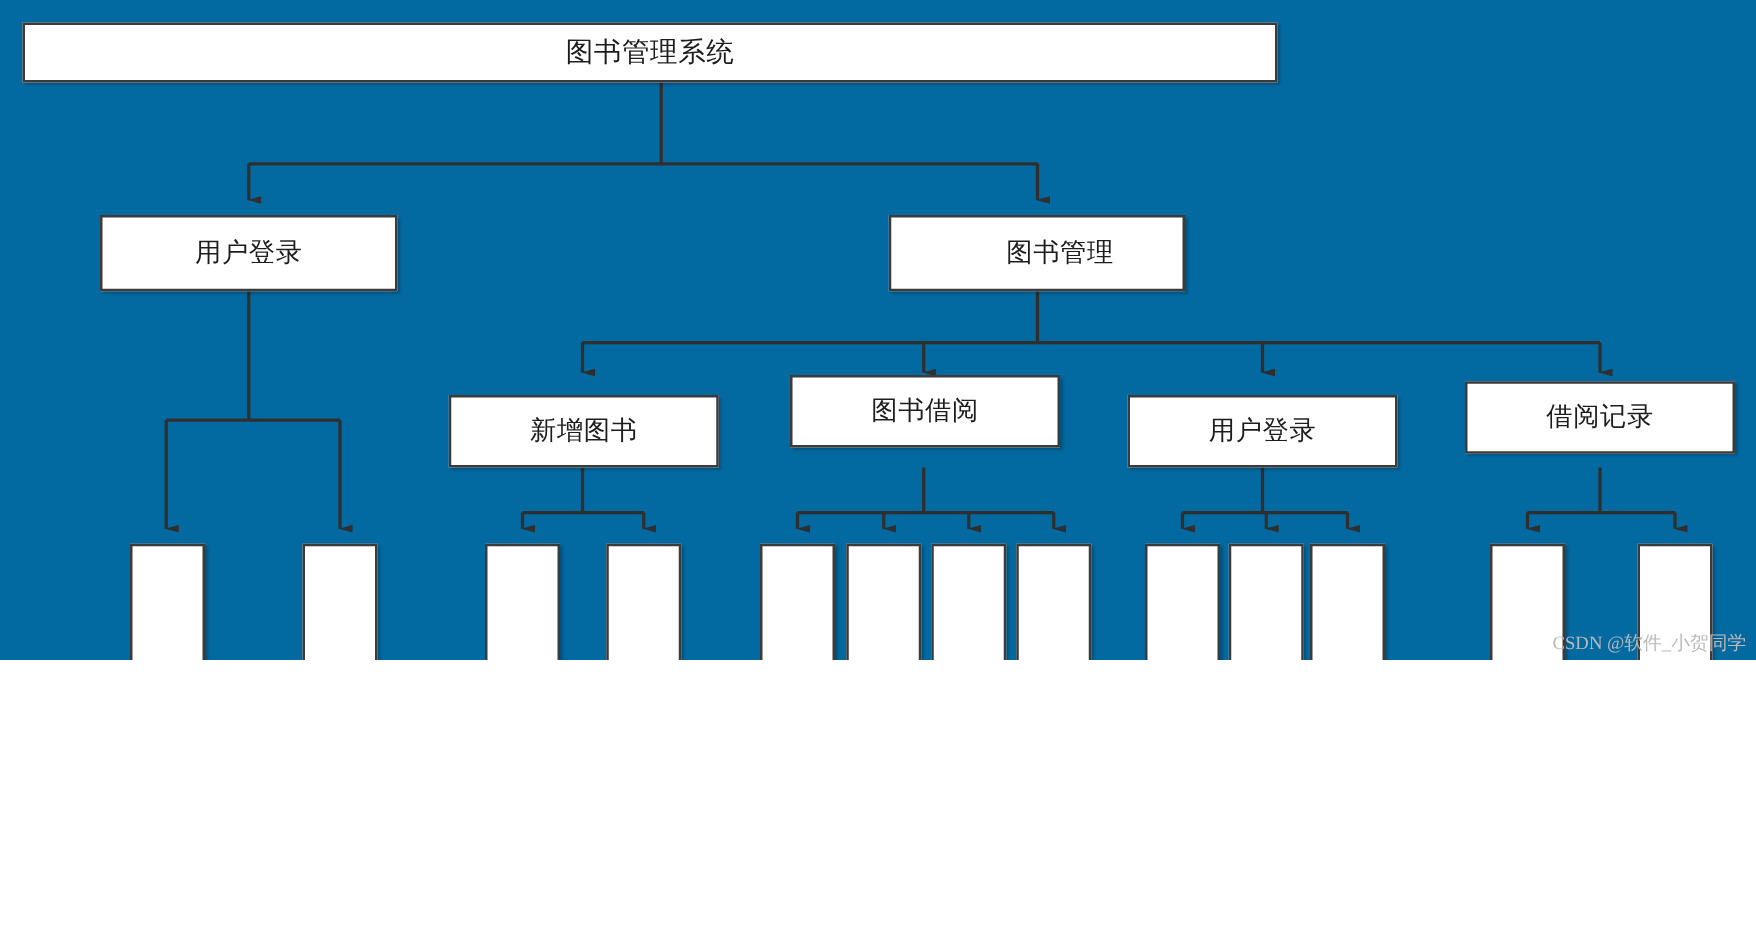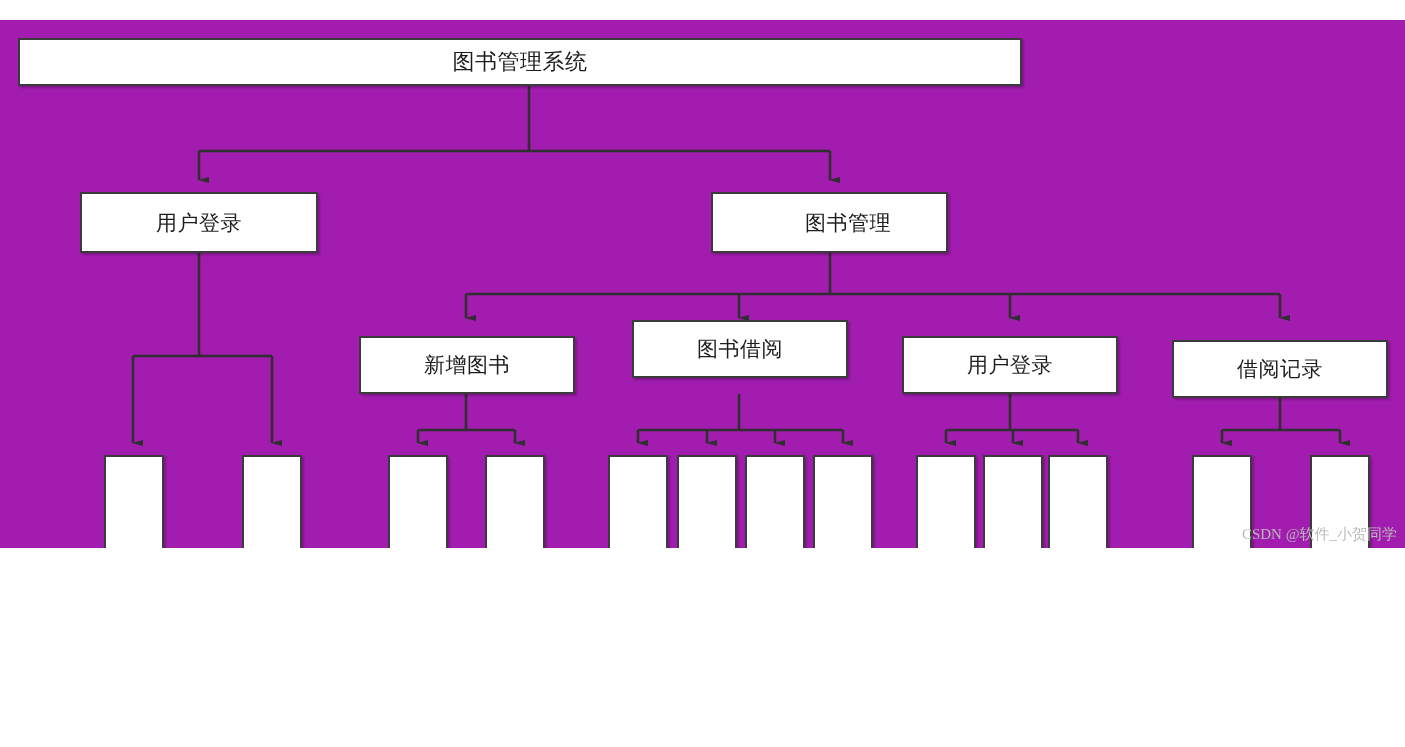--- a/index.html
+++ b/index.html
@@ -7,23 +7,22 @@
     padding: 0;
     background: #ffffff;
   }
   body {
     font-family: "Liberation Sans", "DejaVu Sans", sans-serif;
   }
   #canvas {
     position: relative;
     width: 1405px;
     height: 528px;
-    background: #a21caf;
+    background: #0369a1;
     overflow: hidden;
-    margin-top: 20px;
   }
   svg.wires {
     position: absolute;
     left: 0;
     top: 0;
     width: 1405px;
     height: 747px;
     pointer-events: none;
   }
   .node {
@@ -148,21 +147,21 @@
 
   <div class="node horiz" style="left:359px; top:316px; width:216px; height:58px;">
     <span class="lbl">新增图书</span>
   </div>
   <div class="node horiz" style="left:632px; top:300px; width:216px; height:58px;">
     <span class="lbl">图书借阅</span>
   </div>
   <div class="node horiz" style="left:902px; top:316px; width:216px; height:58px;">
     <span class="lbl">用户登录</span>
   </div>
-  <div class="node horiz" style="left:1172px; top:320px; width:216px; height:58px;">
+  <div class="node horiz" style="left:1172px; top:305px; width:216px; height:58px;">
     <span class="lbl">借阅记录</span>
   </div>
 
   <div class="node vert" style="left:104px; top:435px; width:60px; height:298px;">
     <span class="lbl">用户登录</span>
   </div>
   <div class="node vert" style="left:242px; top:435px; width:60px; height:298px;">
     <span class="lbl">注销登录</span>
   </div>
 

